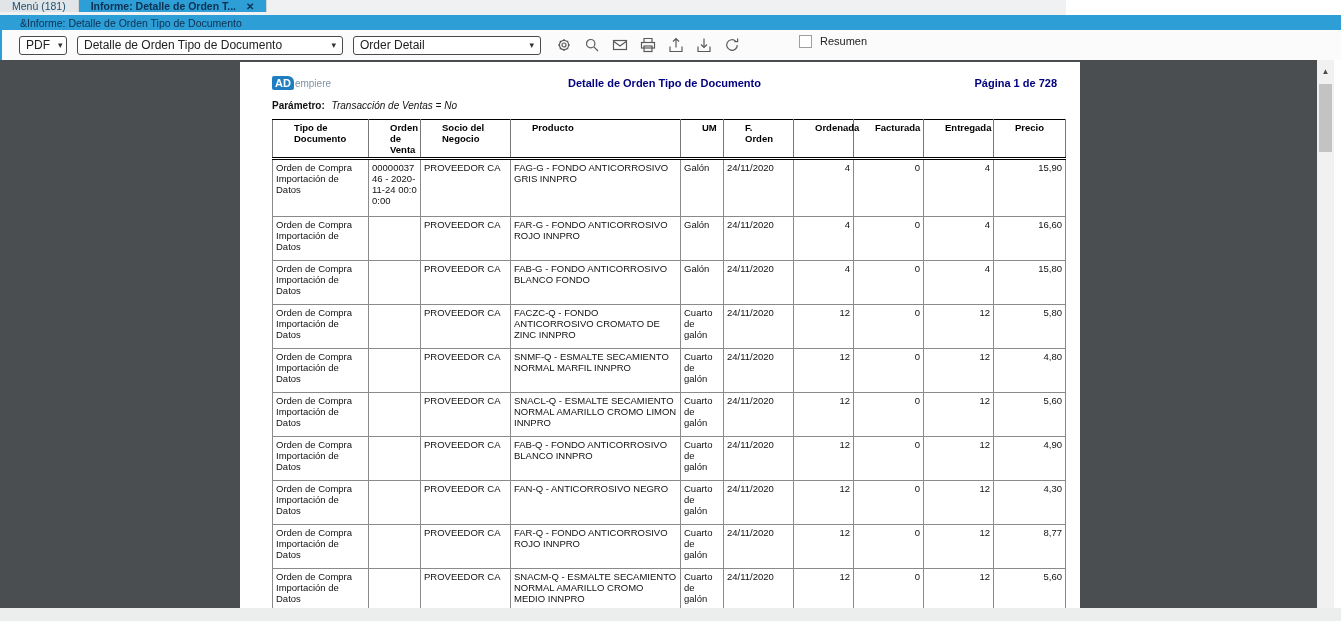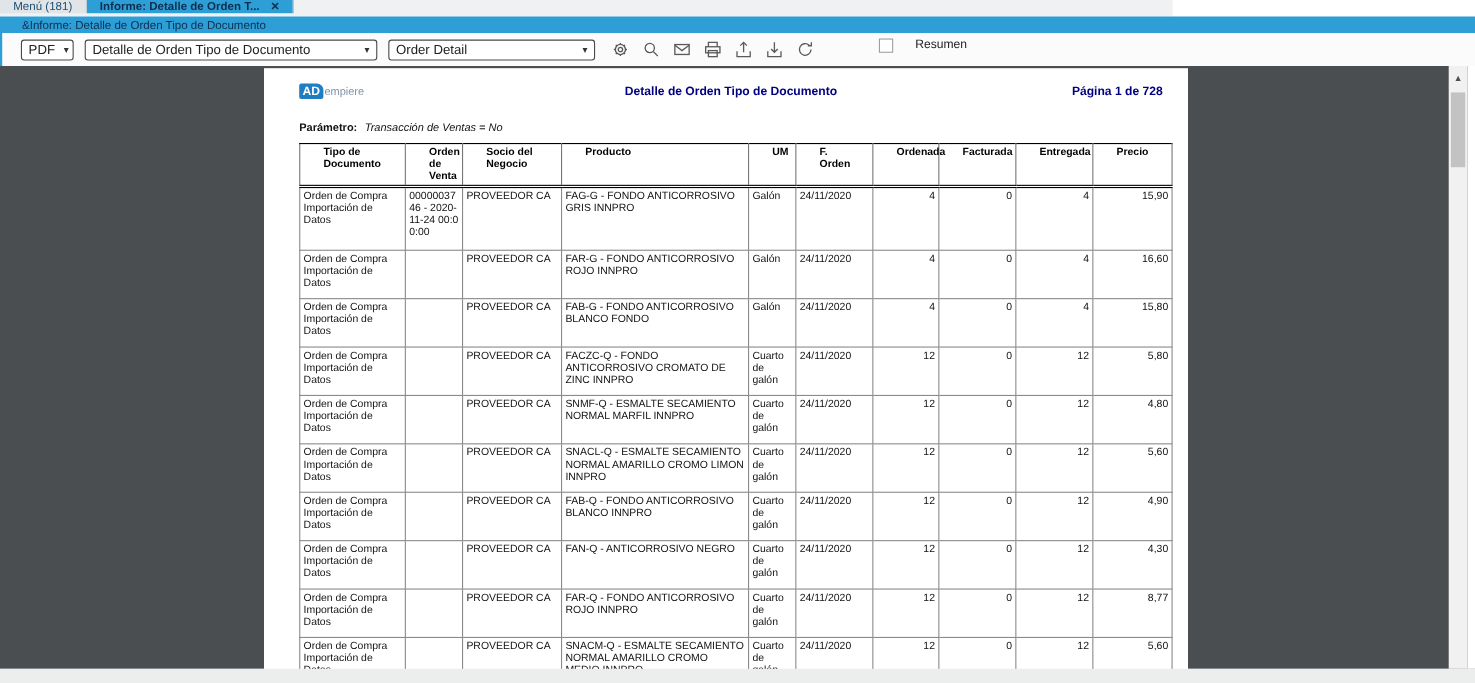--- a/index.html
+++ b/index.html
@@ -28,21 +28,21 @@
     background:#fff; display:flex; align-items:center; justify-content:space-between;
     font-size:12px; color:#222; padding:0 6px; cursor:default; }
   .selectbox .chev { font-size:9px; color:#333; margin-left:8px; }
   .sel-pdf   { width:48px; }
   .sel-report{ width:266px; }
   .sel-view  { width:188px; }
   .tb-icons { display:flex; align-items:center; gap:10px; margin-left:4px; }
   .tb-icon { width:18px; height:18px; display:flex; align-items:center;
     justify-content:center; cursor:pointer; }
   .tb-icon svg { stroke:#5a5a5a; fill:none; stroke-width:1.2; }
-  .summary-wrap { display:flex; align-items:flex-start; gap:20px; margin-left:48px;
+  .summary-wrap { display:flex; align-items:flex-start; gap:8px; margin-left:48px;
     margin-top:-8px; }
   .summary-cb { width:13px; height:13px; border:1px solid #9aa0a4; background:#fff; }
   .summary-lbl { font-size:11px; color:#222; }
 
   
   .content { position:absolute; left:0; top:60px; width:1341px; height:548px;
     background:#4a4e50; }
   .right-strip { position:absolute; right:0; top:60px; width:7px; height:548px;
     background:#fff; }
   .v-scrollbar { position:absolute; right:7px; top:60px; width:17px; height:548px;
@@ -55,21 +55,21 @@
   
   .page { position:absolute; left:240px; top:2px; width:840px; height:611px;
     background:#fff; padding:10px 23px 0 32px; overflow:hidden; }
   .rpt-header { display:flex; align-items:center; height:22px; }
   .logo { display:flex; align-items:center; width:200px; }
   .logo-ad { background:#1f7ec2; color:#fff; font-weight:bold; font-size:11px;
     padding:1px 3px; border-radius:2px 6px 2px 2px; }
   .logo-rest { color:#7f93a6; font-size:10px; margin-left:1px; }
   .rpt-title { flex:1; text-align:center; font-size:11px; font-weight:bold; color:#000080; }
   .rpt-page-info { width:200px; text-align:right; font-size:11px; font-weight:bold; color:#000080; }
-  .rpt-param { margin-top:17px; font-size:10px; color:#111; }
+  .rpt-param { margin-top:6px; font-size:10px; color:#111; }
   .rpt-param .plabel { font-weight:bold; }
   .rpt-param .pvalue { font-style:italic; margin-left:4px; }
 
   table.rpt { border-collapse:collapse; table-layout:fixed; width:785px; margin-top:8px; }
   table.rpt th { border-top:1px solid #000; border-bottom:3px double #000;
     border-left:1px solid #777; border-right:1px solid #777;
     font-size:9.5px; text-align:left; vertical-align:top; padding:2px 21px; color:#000; }
   table.rpt th.num, table.rpt td.num { text-align:right; }
   table.rpt td { border:1px solid #8a8a8a; font-size:9.5px; vertical-align:top;
     padding:2px 3px; height:44px; color:#111; }

